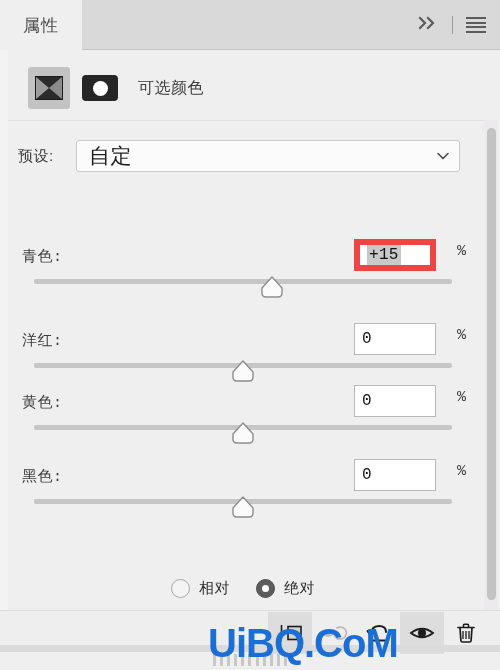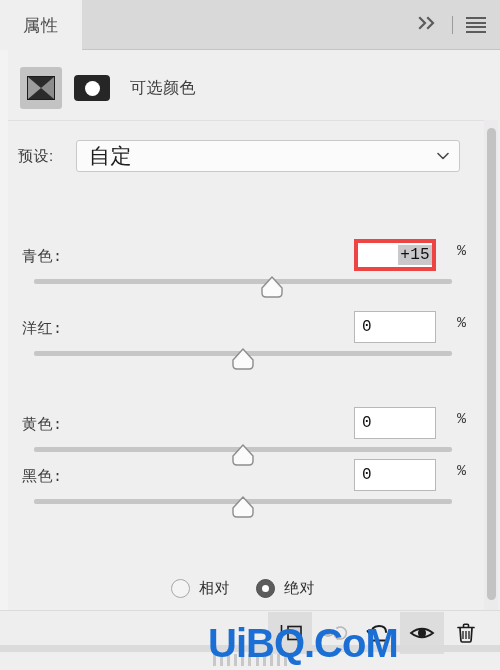--- a/index.html
+++ b/index.html
@@ -88,21 +88,21 @@
 
   
   .adj-row {
     position: absolute;
     top: 62px;
     left: 0;
     width: 500px;
     height: 52px;
     display: flex;
     align-items: center;
-    padding-left: 20px;
+    padding-left: 28px;
     box-sizing: border-box;
   }
   .adj-icon-btn {
     width: 42px;
     height: 42px;
     background: #c3c3c3;
     border-radius: 3px;
     display: flex;
     align-items: center;
     justify-content: center;
@@ -253,23 +253,22 @@
     height: 32px;
     background: #ffffff;
     border: 1px solid #b8b8b8;
     box-sizing: border-box;
     display: flex;
     align-items: center;
     padding-left: 7px;
     cursor: text;
   }
   .num-field.focused {
-    border: 4px solid #ef4444;
+    border: 6px solid #ef4444;
     background: #ffffff;
-    justify-content: flex-end;
   }
   .num-value {
     font-size: 16px;
     color: #101010;
     letter-spacing: 0.3px;
   }
   .num-field.focused .num-value {
     background: #c9c9c9;
     padding: 1px 2px;
   }
@@ -514,39 +513,39 @@
     <div class="track-wrap">
       <div class="track"></div>
       <div class="handle" id="handle-0" style="left: calc(57% - 3.64px);">
         <svg width="26" height="24" viewBox="0 0 26 24">
           <path d="M13 2 L23 13 L23 18 Q23 22 19 22 L7 22 Q3 22 3 18 L3 13 Z" fill="#fbfbfb" stroke="#8d8d8d" stroke-width="1.4" stroke-linejoin="round"></path>
         </svg>
       </div>
     </div>
   </div>
 
-  <div class="slider-group" style="top:188px;">
+  <div class="slider-group" style="top:200px;">
     <div class="slider-head">
       <span class="slider-label">洋红:</span>
       <div class="num-field">
         <span class="num-value">0</span>
       </div>
       <span class="pct">%</span>
     </div>
     <div class="track-wrap">
       <div class="track"></div>
       <div class="handle" id="handle-1" style="left: calc(50% + 0px);">
         <svg width="26" height="24" viewBox="0 0 26 24">
           <path d="M13 2 L23 13 L23 18 Q23 22 19 22 L7 22 Q3 22 3 18 L3 13 Z" fill="#fbfbfb" stroke="#8d8d8d" stroke-width="1.4" stroke-linejoin="round"></path>
         </svg>
       </div>
     </div>
   </div>
 
-  <div class="slider-group" style="top:284px;">
+  <div class="slider-group" style="top:262px;">
     <div class="slider-head">
       <span class="slider-label">黄色:</span>
       <div class="num-field">
         <span class="num-value">0</span>
       </div>
       <span class="pct">%</span>
     </div>
     <div class="track-wrap">
       <div class="track"></div>
       <div class="handle" id="handle-2" style="left: calc(50% + 0px);">

